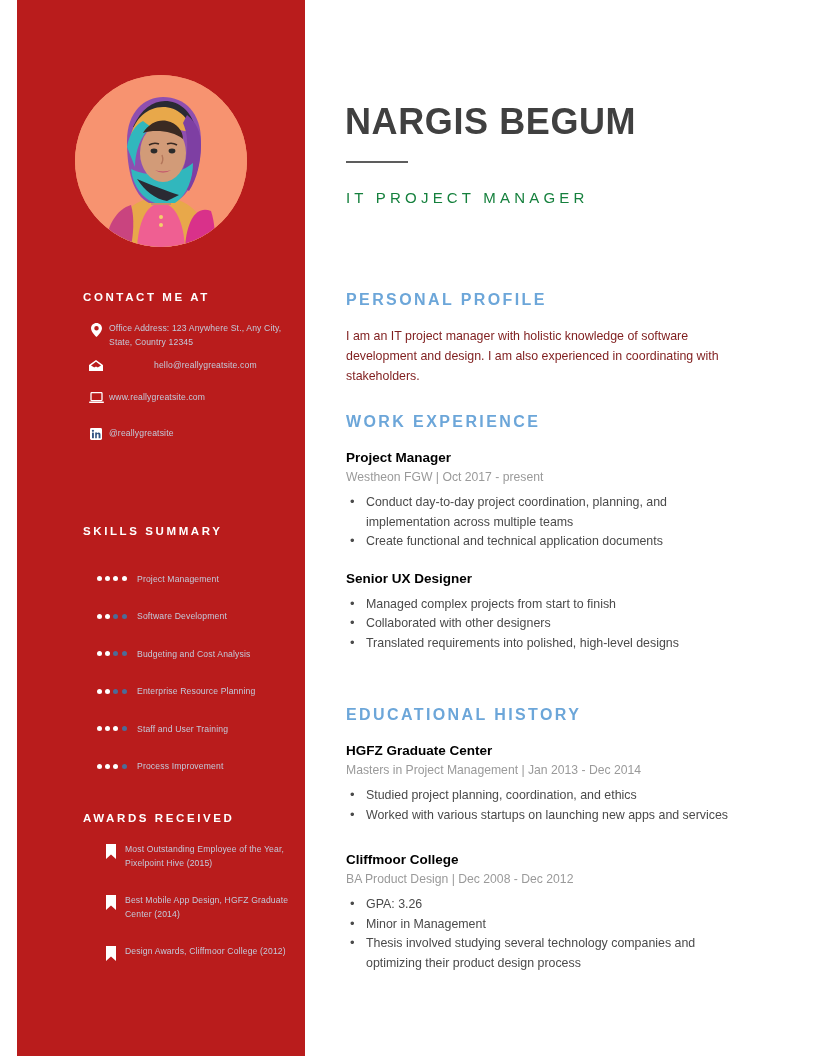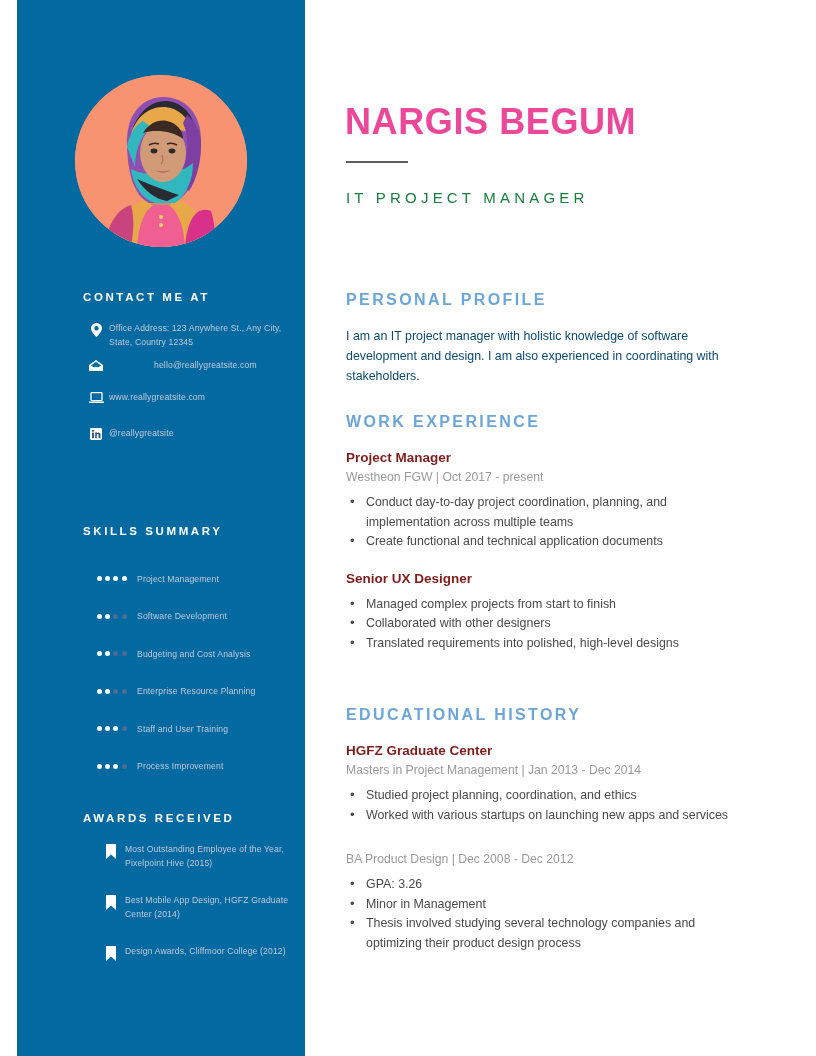--- a/index.html
+++ b/index.html
@@ -8,21 +8,21 @@
     background: #ffffff;
     font-family: "Liberation Sans", sans-serif;
     overflow: hidden;
   }
   .page { position: relative; width: 816px; height: 1056px; background: #fff; }
 
   
   .sidebar {
     position: absolute; left: 17px; top: 0;
     width: 288px; height: 1056px;
-    background: #0369a1;
+    background: #b91c1c;
   }
   .photo-wrap {
     position: absolute; left: 58px; top: 75px;
     width: 172px; height: 172px; border-radius: 50%;
     background: #f79370; overflow: hidden;
   }
   .photo-svg { display: block; width: 172px; height: 172px; }
 
   .side-heading {
     position: absolute;
@@ -68,21 +68,21 @@
   .award-row { display: flex; align-items: flex-start; margin-bottom: 24px; }
   .award-icon { width: 28px; min-width: 28px; padding-top: 1px; display: flex; justify-content: center; }
   .award-icon svg { display: block; fill: #ffffff; }
   .award-text { color: #c3cada; font-size: 8.6px; line-height: 13.5px; letter-spacing: .15px; }
 
   
   .main { position: absolute; left: 345px; top: 0; width: 440px; height: 1056px; }
 
   .name {
     position: absolute; left: 0; top: 100px;
-    color: #ec4899;
+    color: #404040;
     font-size: 36px;
     font-weight: bold;
     letter-spacing: .6px;
     line-height: 44px;
   }
   .rule {
     position: absolute; left: 1px; top: 161px;
     width: 62px; height: 2px; background: #5d5d5d;
   }
   .job-title {
@@ -93,26 +93,26 @@
     letter-spacing: 4.2px;
   }
 
   .sec-heading {
     color: #6ca6d9;
     font-size: 16px;
     font-weight: bold;
     letter-spacing: 2.4px;
   }
   .body-text {
-    color: #0c4a6e;
+    color: #7f1d1d;
     font-size: 12.4px;
     line-height: 20px;
   }
   .entry-title {
-    color: #7f1d1d;
+    color: #000000;
     font-size: 13.5px;
     font-weight: bold;
     line-height: 20px;
   }
   .entry-sub {
     color: #9a9a9a;
     font-size: 12.2px;
     line-height: 19px;
   }
   ul.bullets { list-style: none; margin: 6px 0 0 0; padding: 0; }
@@ -350,20 +350,21 @@
       <div id="schools-container">
           <div class="edu-block">
       <div class="entry-title">HGFZ Graduate Center</div>
       <div class="entry-sub">Masters in Project Management | Jan 2013 - Dec 2014</div>
       <ul class="bullets">
               <li>Studied project planning, coordination, and ethics</li>
               <li>Worked with various startups on launching new apps and services</li>
             </ul>
     </div>
           <div class="edu-block">
+      <div class="entry-title">Cliffmoor College</div>
       <div class="entry-sub">BA Product Design | Dec 2008 - Dec 2012</div>
       <ul class="bullets">
               <li>GPA: 3.26</li>
               <li>Minor in Management</li>
               <li>Thesis involved studying several technology companies and optimizing their product design process</li>
             </ul>
     </div>
         </div>
     </section>
   </div>

